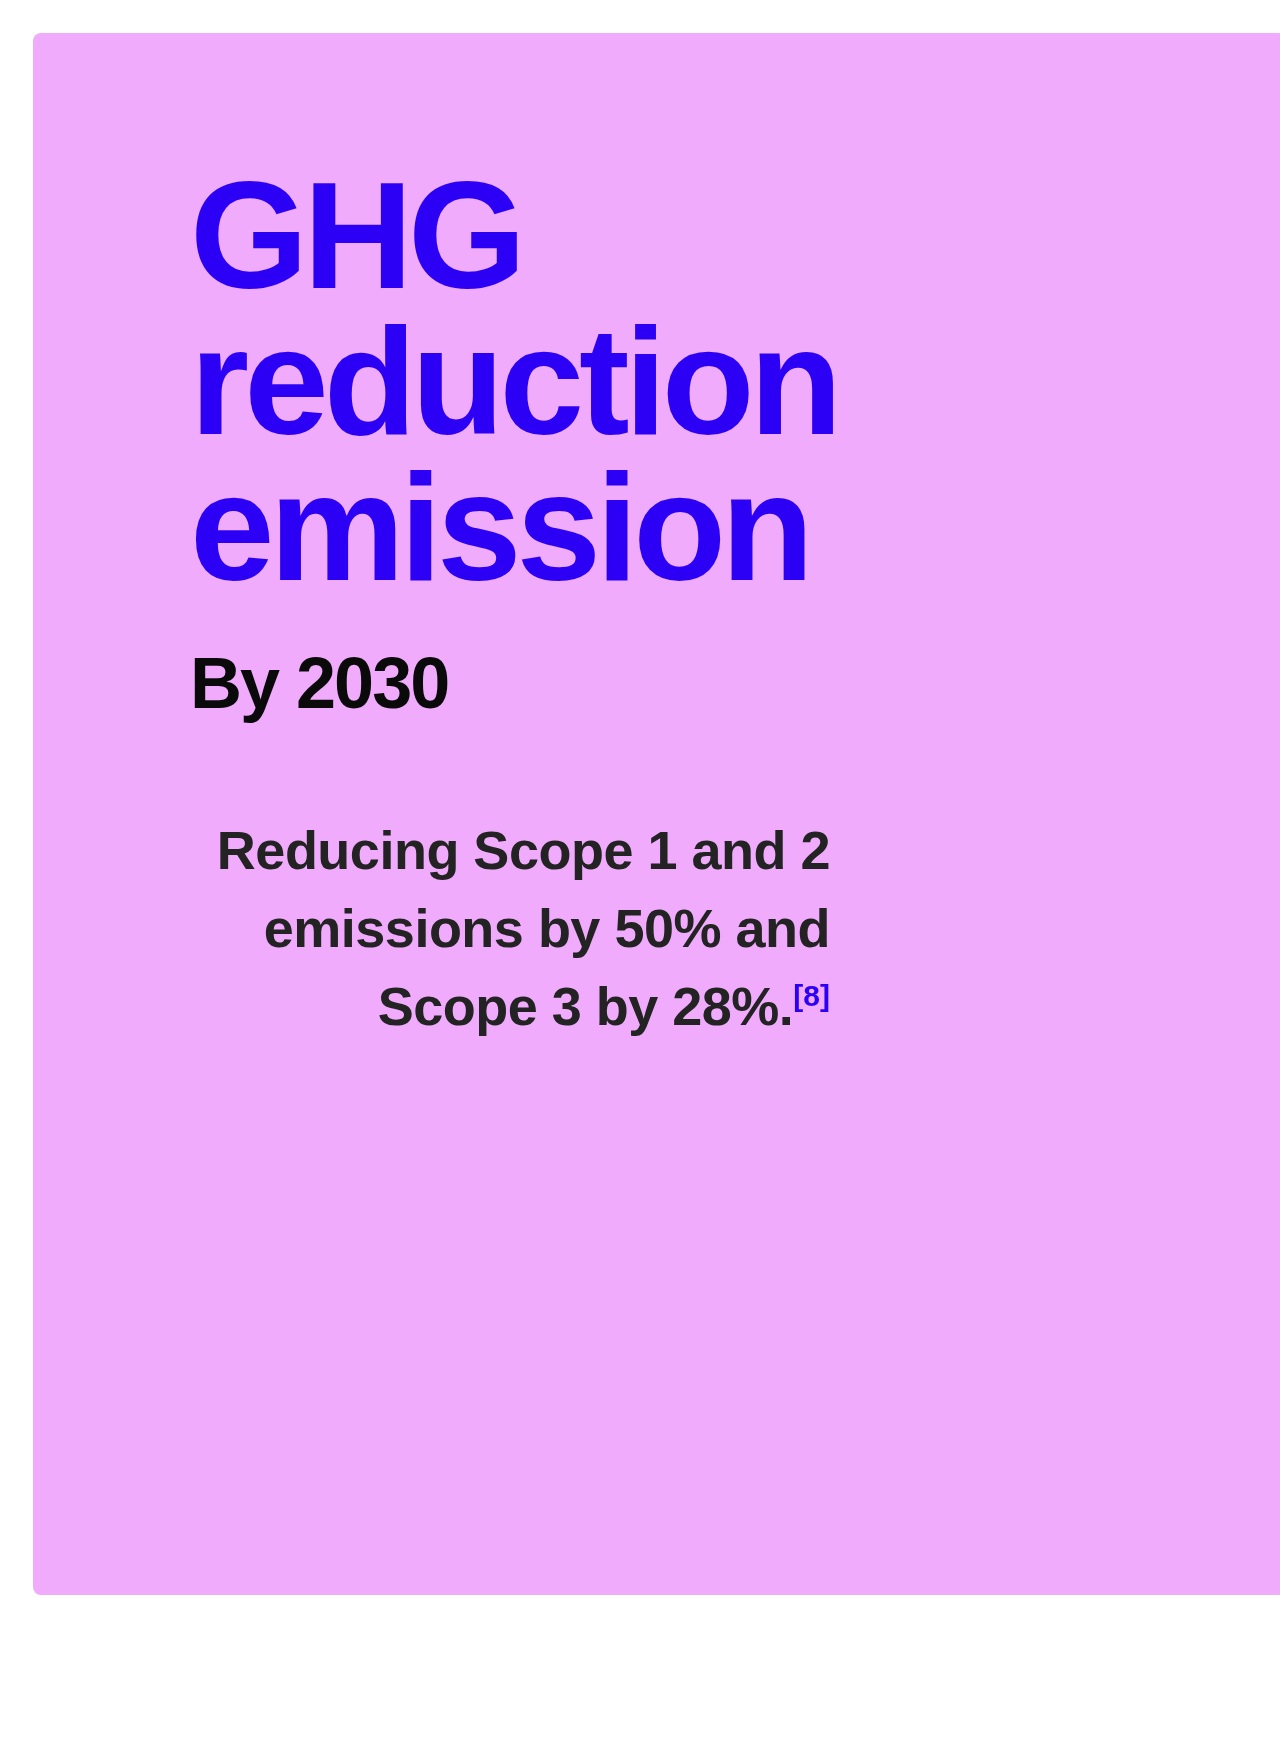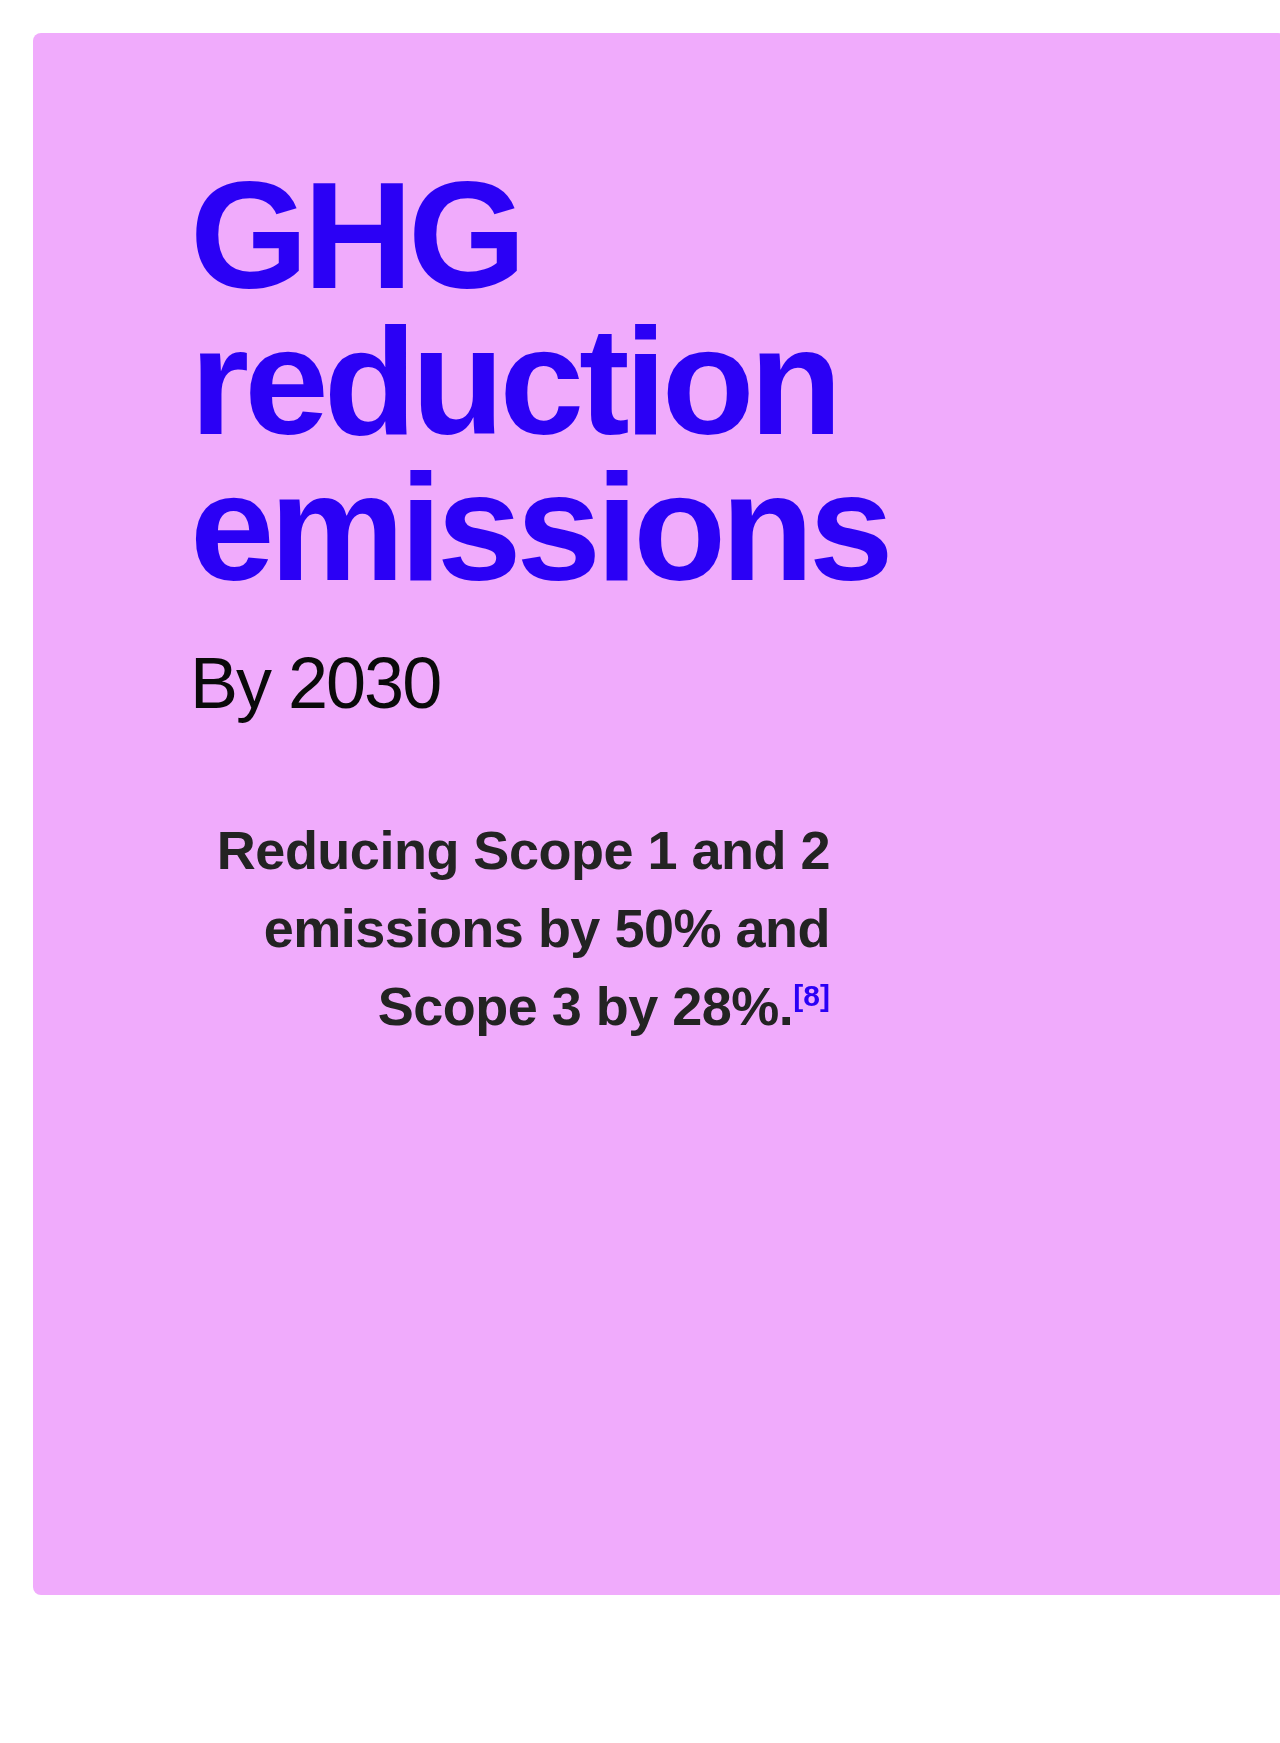--- a/index.html
+++ b/index.html
@@ -53,21 +53,21 @@
     max-width: 720px;
     word-break: normal;
   }
 
   .headline .hl-word {
     display: block;
   }
 
   .subhead {
     font-family: "Liberation Sans", sans-serif;
-    font-weight: 400;
+    font-weight: 700;
     font-size: 72px;
     line-height: 1.0;
     letter-spacing: -2px;
     color: #0a0a0a;
     margin: 46px 0 0 0;
   }
 
   .body-copy {
     font-family: "Liberation Sans", sans-serif;
     font-weight: 700;
@@ -95,21 +95,21 @@
 
 <div class="page">
 
   <div class="card">
 
     <div class="card-inner">
 
       <h1 class="headline">
         <span class="hl-word">GHG</span>
         <span class="hl-word">reduction</span>
-        <span class="hl-word">emissions</span>
+        <span class="hl-word">emission</span>
       </h1>
 
       <h2 class="subhead">By 2030</h2>
 
       <p class="body-copy">
         <span>Reducing Scope 1 and 2 emissions by 50% and Scope 3 by 28%.</span><a class="citation">[8]</a>
       </p>
 
     </div>
 

